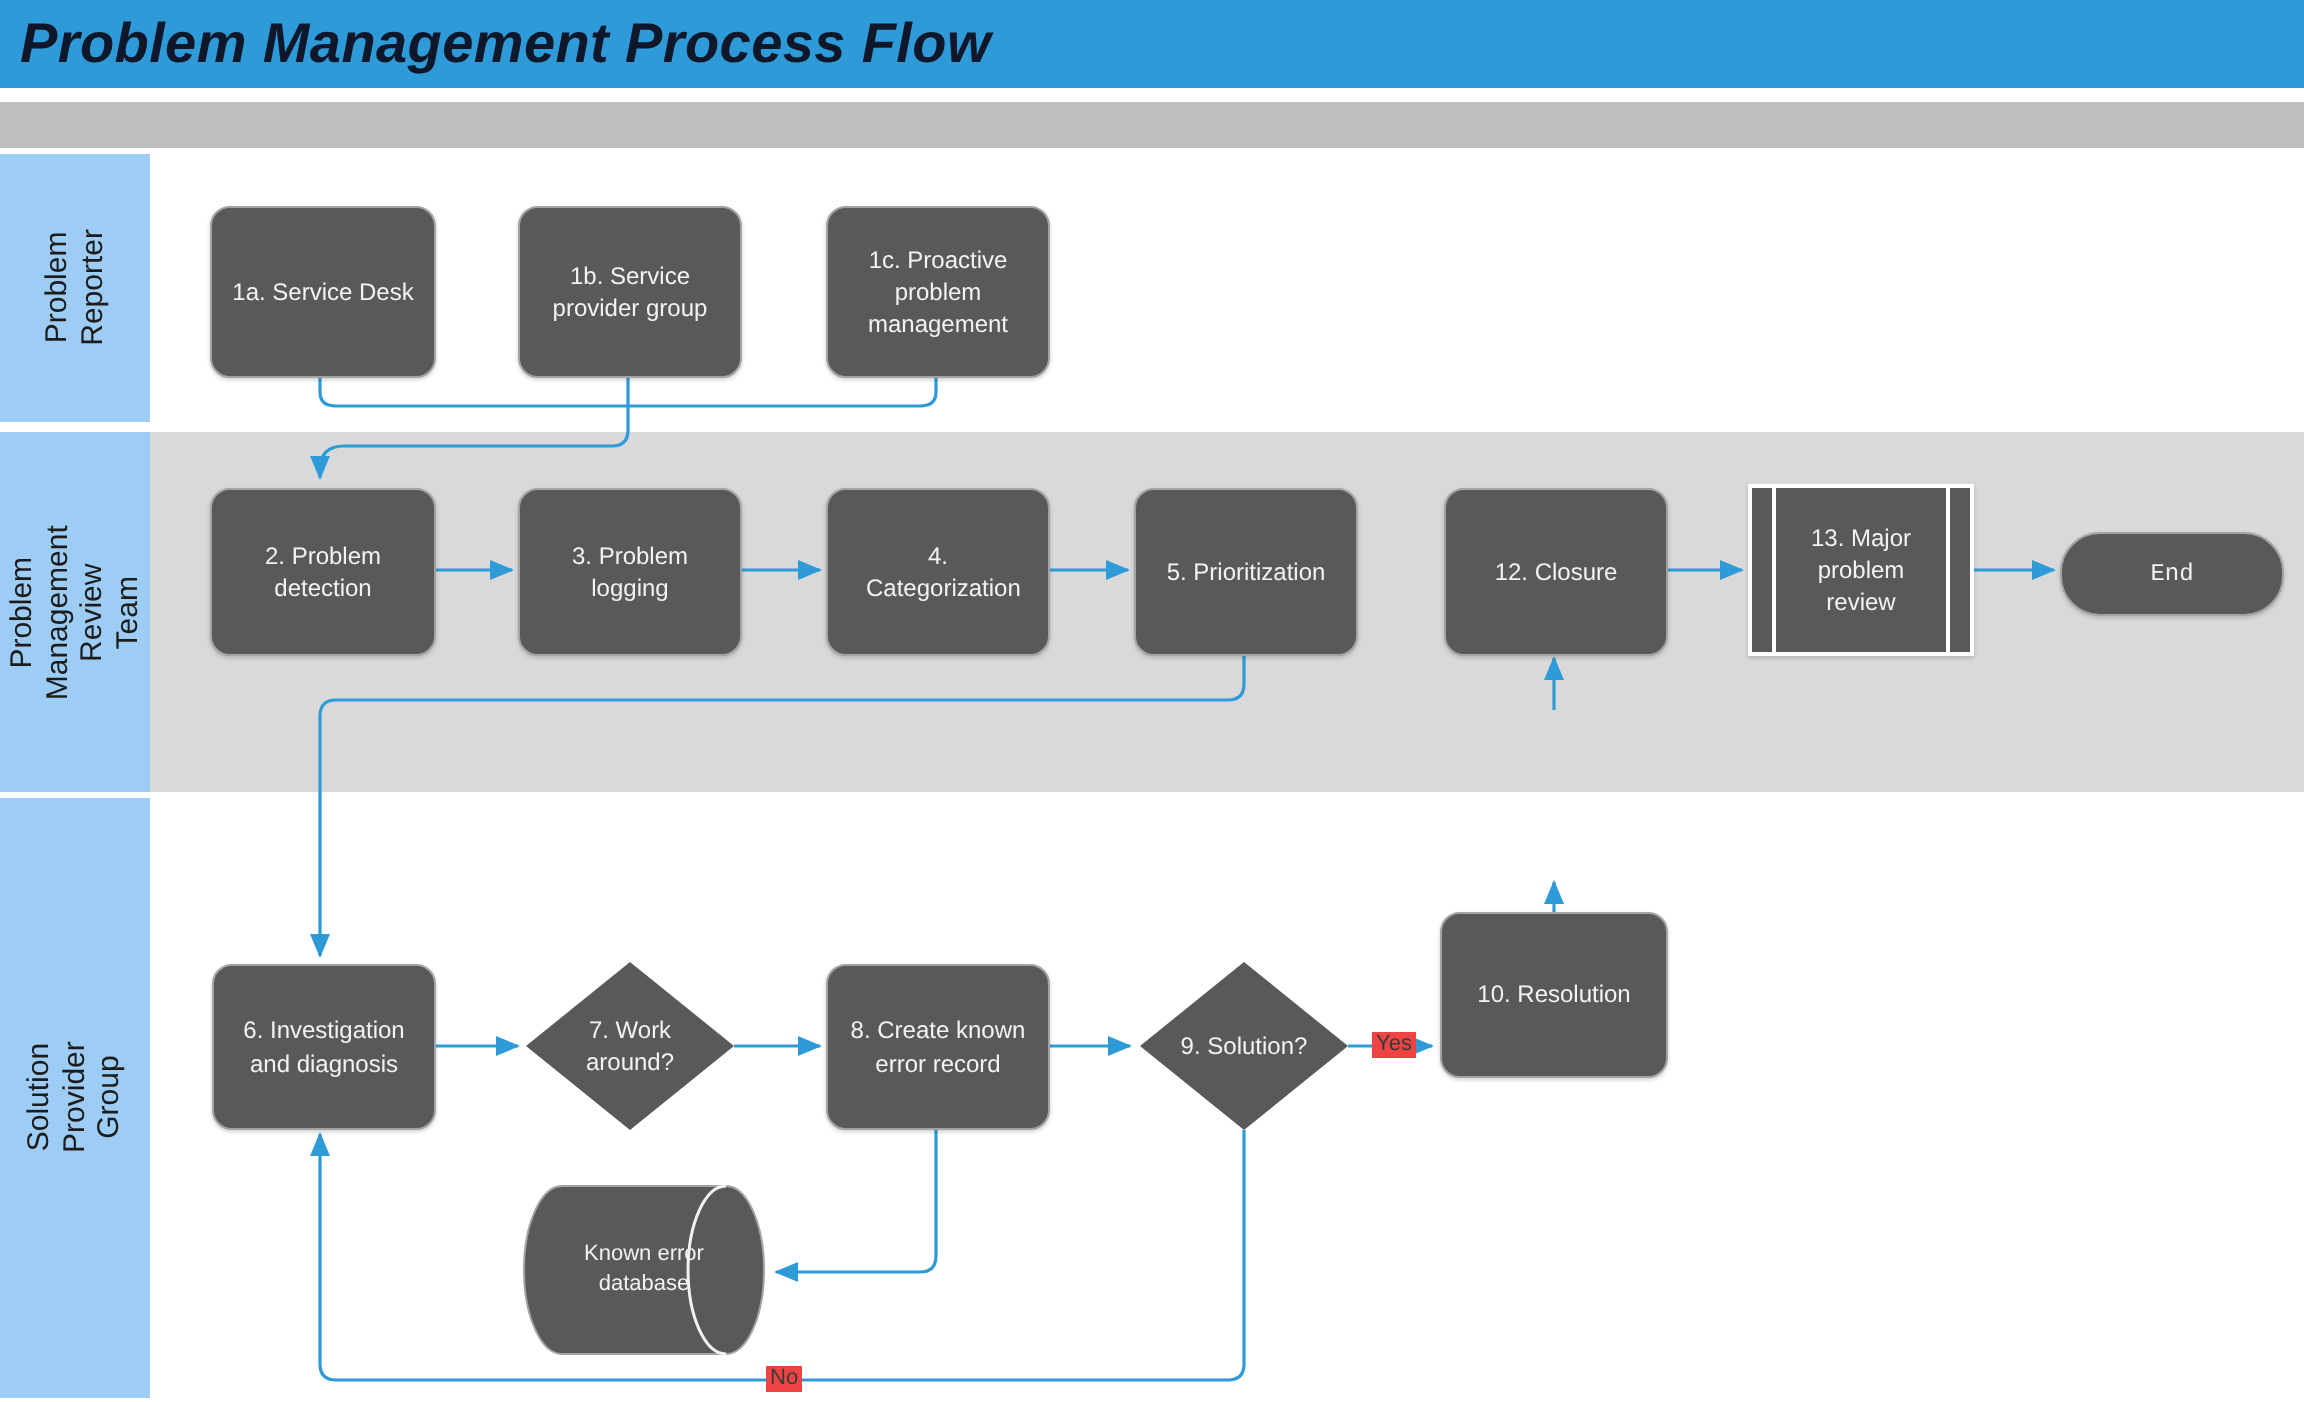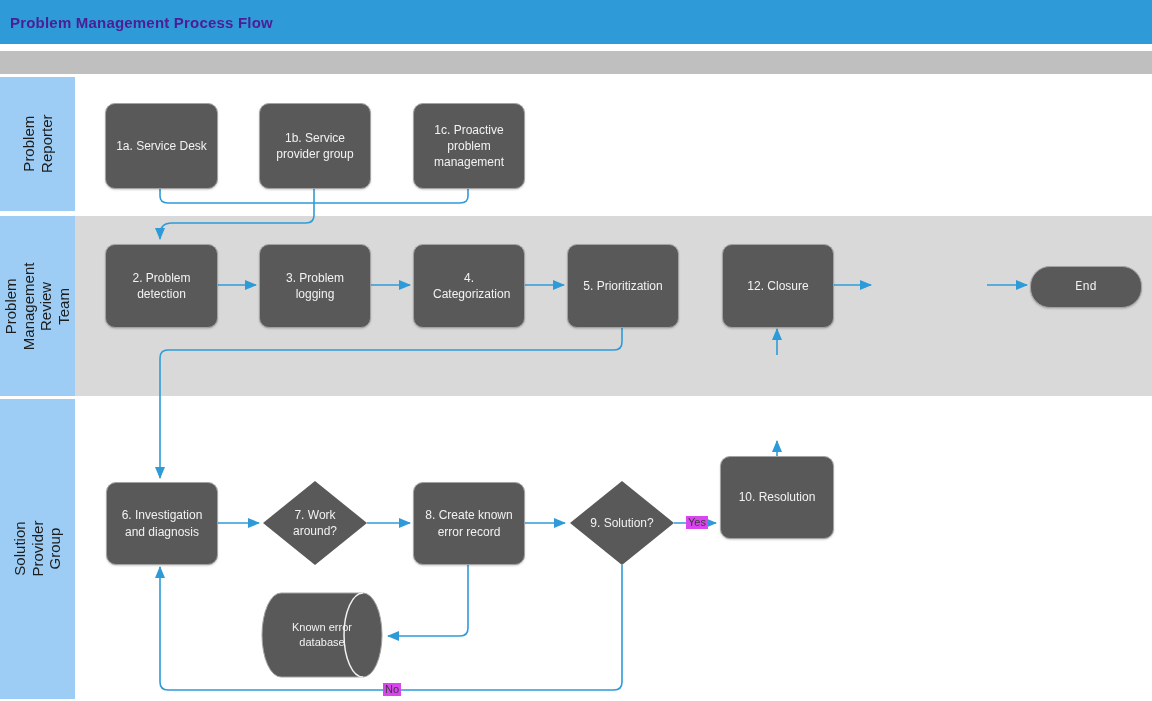--- a/index.html
+++ b/index.html
@@ -4,21 +4,21 @@
 <style>
   html,body{margin:0;padding:0;background:#fff;}
   #stage{
     position:relative;width:1152px;height:701px;overflow:hidden;
     font-family:"Liberation Sans",sans-serif;background:#fff;
   }
   .abs{position:absolute;}
   
   #title-bar{left:0;top:0;width:1152px;height:44px;background:#2E9BD8;
     display:flex;align-items:center;}
-  #title-bar h1{margin:0 0 0 10px;font-size:15px;font-weight:600;color:#4c1d95;letter-spacing:.2px;}
+  #title-bar h1{margin:0 0 0 10px;font-size:28px;font-weight:600;color:#0f172a;letter-spacing:.2px;font-style:italic;}
   #gray-band{left:0;top:51px;width:1152px;height:23px;background:#BFBFBF;}
   
   .lane-label{left:0;width:75px;background:#9DCDF4;display:flex;align-items:center;justify-content:center;}
   .lane-label .rot{transform:rotate(-90deg);font-size:15px;color:#1c1c1c;text-align:center;line-height:1.18;}
   #lane-label-1{top:77px;height:134px;}
   #lane-label-2{top:216px;height:180px;}
   #lane-label-3{top:399px;height:300px;}
   #lane-body-2{left:75px;top:216px;width:1077px;height:180px;background:#D9D9D9;}
   
   .node{background:#595959;color:#F2F2F2;border:1px solid #a3a3a3;border-radius:10px;
@@ -31,21 +31,21 @@
   .pre::after{right:10px;}
   .pre .lbl{padding:0 18px;}
   .capsule{border-radius:20px;font-family:Liberation Mono, monospace;}
   .diamond{background:#595959;color:#F2F2F2;clip-path:polygon(50% 0,100% 50%,50% 100%,0 50%);
     display:flex;align-items:center;justify-content:center;text-align:center;
     font-size:12px;line-height:1.35;border:none;}
   .diamond .lbl{width:80px;}
   #node-4 .lbl{width:72px;padding:0;}
   #db-label{display:flex;align-items:center;justify-content:center;text-align:center;
     color:#F2F2F2;font-size:11px;line-height:1.35;}
-  .edge-label{background:#d946ef;color:#3a3a3a;font-size:11px;padding:0 2px;line-height:13px;}
+  .edge-label{background:#ef4444;color:#3a3a3a;font-size:11px;padding:0 2px;line-height:13px;}
   #connector-layer{left:0;top:0;width:1152px;height:701px;pointer-events:none;}
 </style>
 </head>
 <body>
 
 <div id="stage">
 
   <div id="title-bar" class="abs">
     <h1>Problem Management Process Flow</h1>
   </div>
@@ -120,20 +120,23 @@
   </div>
   <div id="node-4" class="abs node" style="left:413px;top:244px;width:110px;height:82px">
     <span class="lbl">4. Categorization</span>
   </div>
   <div class="abs node" style="left:567px;top:244px;width:110px;height:82px">
     <span class="lbl">5. Prioritization</span>
   </div>
   <div class="abs node" style="left:722px;top:244px;width:110px;height:82px">
     <span class="lbl">12. Closure</span>
   </div>
+  <div class="abs node pre" style="left:874px;top:242px;width:113px;height:86px;box-sizing:border-box">
+    <span class="lbl">13. Major problem review</span>
+  </div>
   <div class="abs node capsule" style="left:1030px;top:266px;width:110px;height:40px">
     <span class="lbl">End</span>
   </div>
 
 
   <div class="abs node" style="left:106px;top:482px;width:110px;height:81px">
     <span class="lbl">6. Investigation and diagnosis</span>
   </div>
   <div class="abs diamond" style="left:263px;top:481px;width:104px;height:84px">
     <span class="lbl">7. Work around?</span>

